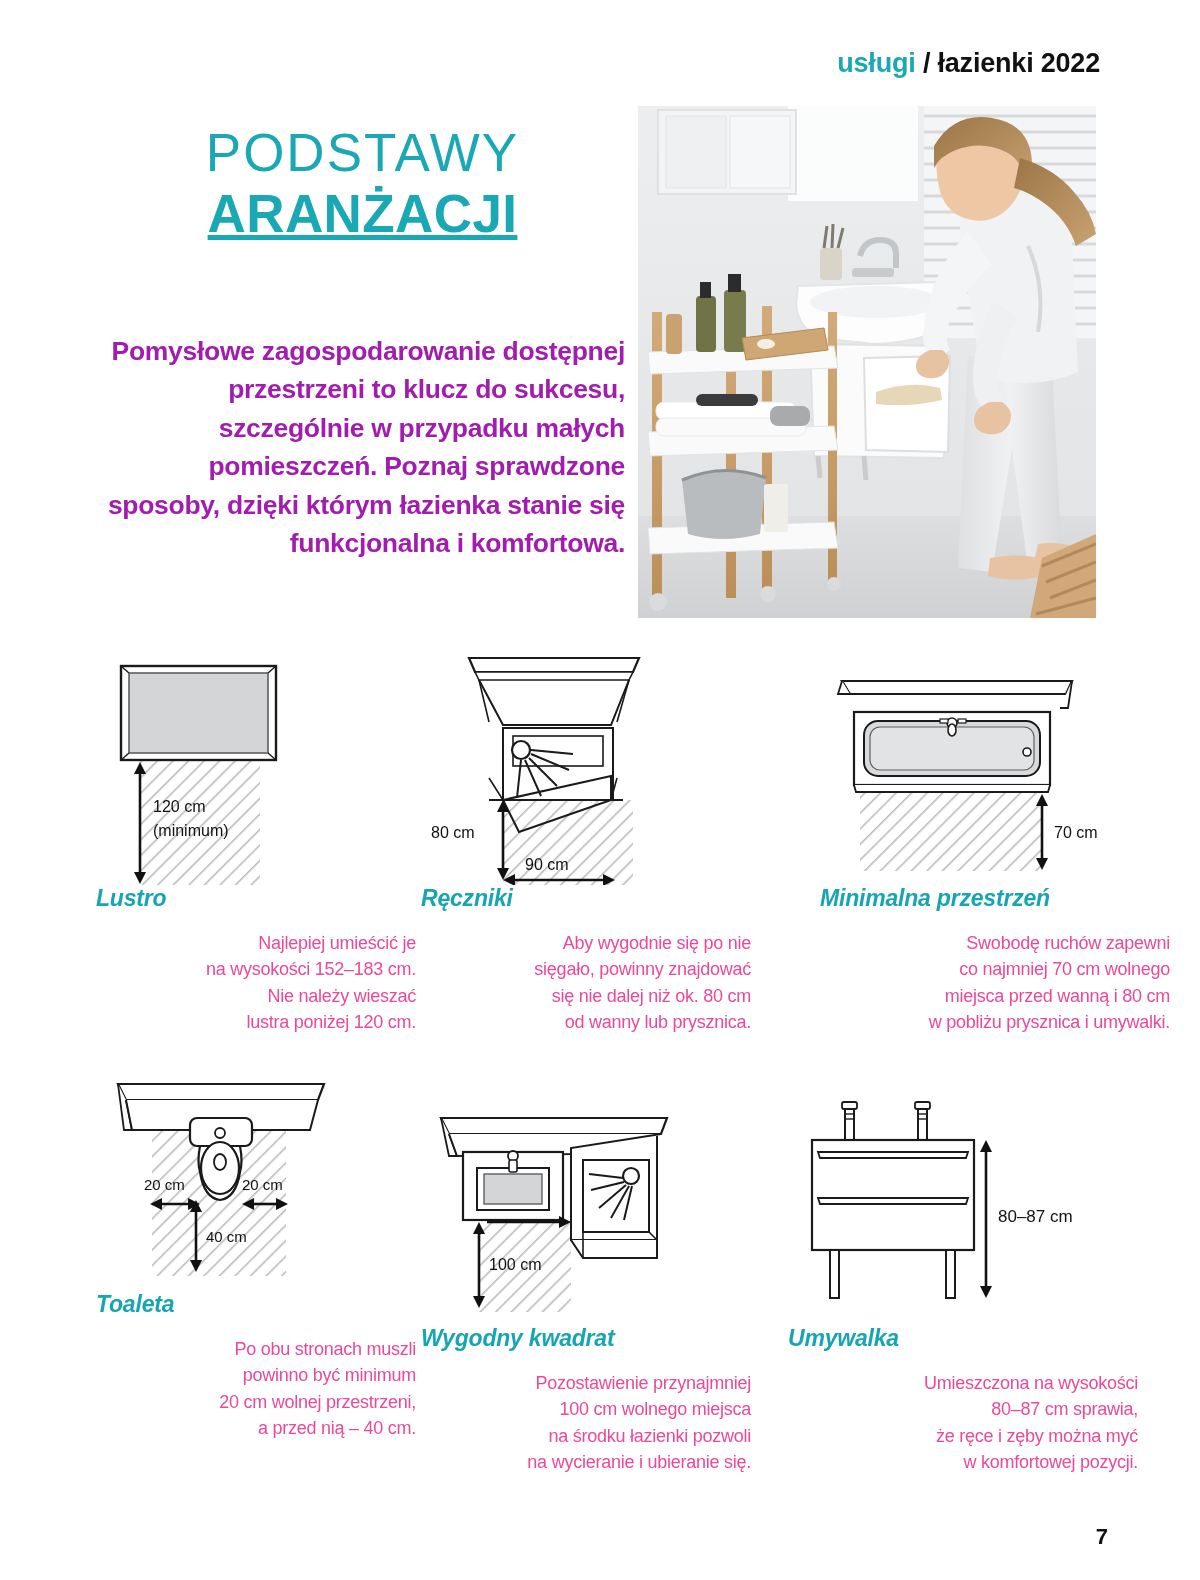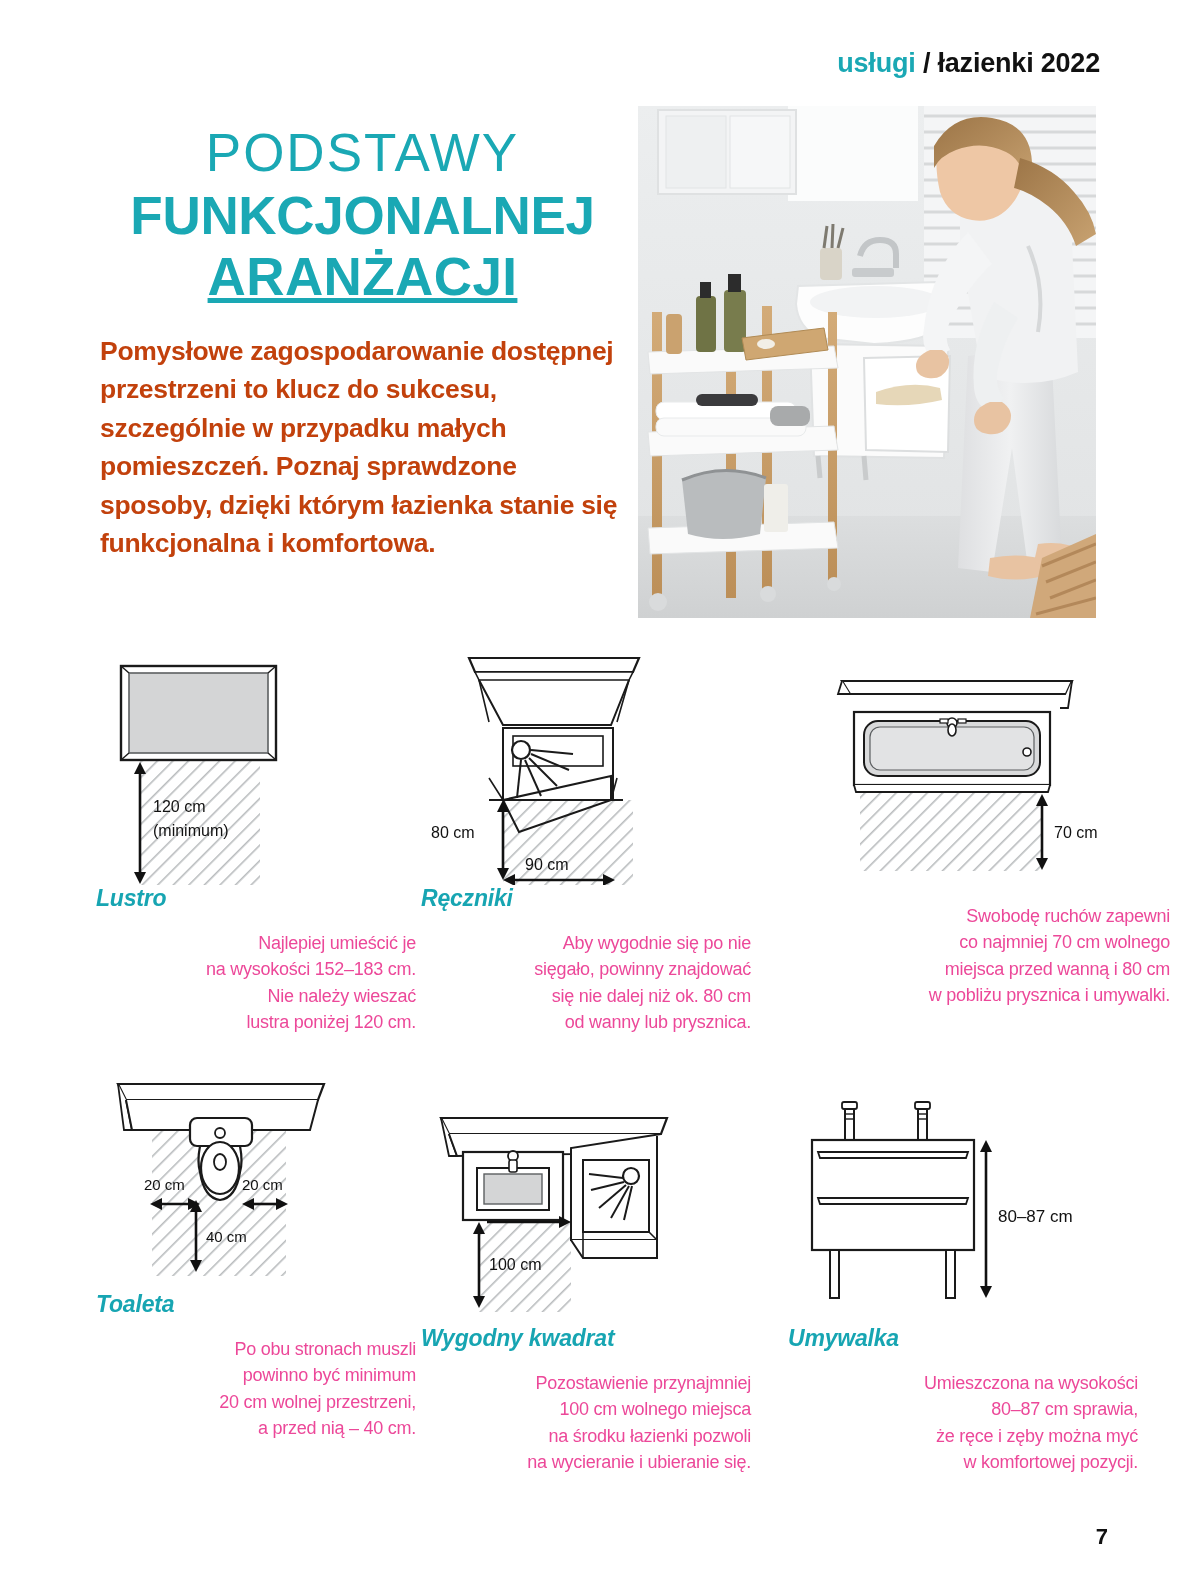--- a/index.html
+++ b/index.html
@@ -35,22 +35,22 @@
     display: block; font-size: 53px; font-weight: bold;
     letter-spacing: -0.3px; margin-top: 10px;
   }
   .hero-title .l3 {
     display: block; font-size: 53px; font-weight: bold;
     letter-spacing: 0.4px; margin-top: 8px; text-decoration: underline;
   }
 
   .hero-lead {
     position: absolute; left: 100px; top: 332px; width: 525px;
-    text-align: left; font-size: 26.5px; font-weight: bold;
-    line-height: 1.45; color: #c2410c; letter-spacing: -0.3px;
+    text-align: right; font-size: 26.5px; font-weight: bold;
+    line-height: 1.45; color: #a21caf; letter-spacing: -0.3px;
   }
 
   
   .photo {
     position: absolute; left: 638px; top: 106px;
     width: 458px; height: 512px;
     overflow: hidden;
     background: #e9eaec;
   }
   .photo svg { display: block; }
@@ -92,21 +92,20 @@
 <body>
 
 <div class="page">
 
   <div class="header">
     <span class="brand">usługi</span><span class="sep"> / </span><span class="issue">łazienki 2022</span>
   </div>
 
   <div class="hero-title">
     <span class="l1">PODSTAWY</span>
-    <span class="l2">FUNKCJONALNEJ</span>
     <span class="l3">ARANŻACJI</span>
   </div>
 
   <p class="hero-lead">Pomysłowe zagospodarowanie dostępnej przestrzeni to klucz do sukcesu, szczególnie w przypadku małych pomieszczeń. Poznaj sprawdzone sposoby, dzięki którym łazienka stanie się funkcjonalna i komfortowa.</p>
 
   <div class="photo">
     <svg width="458" height="512" viewBox="0 0 458 512" xmlns="http://www.w3.org/2000/svg">
       <defs>
         <linearGradient id="wallg" x1="0" y1="0" x2="0" y2="1">
           <stop offset="0" stop-color="#eceeef"></stop>
@@ -368,20 +367,23 @@
           <rect x="120" y="69" width="8" height="4" fill="#fff" stroke="#1a1a1a" stroke-width="1.2"></rect>
           <rect x="138" y="69" width="8" height="4" fill="#fff" stroke="#1a1a1a" stroke-width="1.2"></rect>
           <circle cx="207" cy="102" r="4" fill="#fff" stroke="#1a1a1a" stroke-width="1.6"></circle>
 
           <line x1="222" y1="152" x2="222" y2="212" stroke="#111" stroke-width="2.6"></line>
           <path d="M222 144 l-6 12 l12 0 Z" fill="#111"></path>
           <path d="M222 220 l-6 -12 l12 0 Z" fill="#111"></path>
           <text x="234" y="188" font-family="Liberation Sans, sans-serif" font-size="16" fill="#111">70 cm</text>
         </svg>
       </div>
+      <div class="head-wrap">
+          <h3>Minimalna przestrzeń</h3>
+        </div>
       <div class="body-wrap">
           <p>Swobodę ruchów zapewni
 co najmniej 70 cm wolnego
 miejsca przed wanną i 80 cm
 w pobliżu prysznica i umywalki.</p>
         </div>
     </div>
 
     <div class="card" id="card-toilet">
       <div class="fig">

